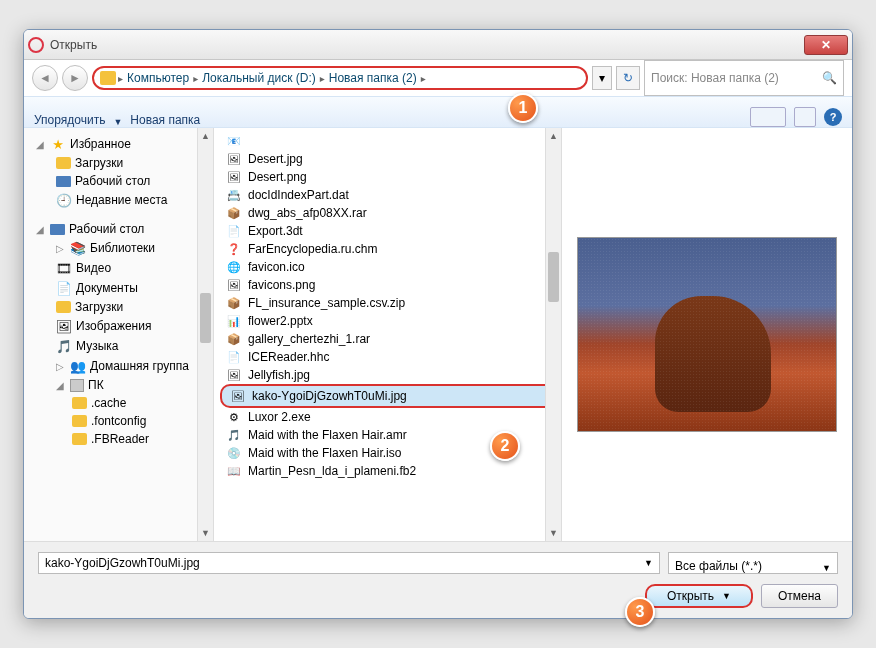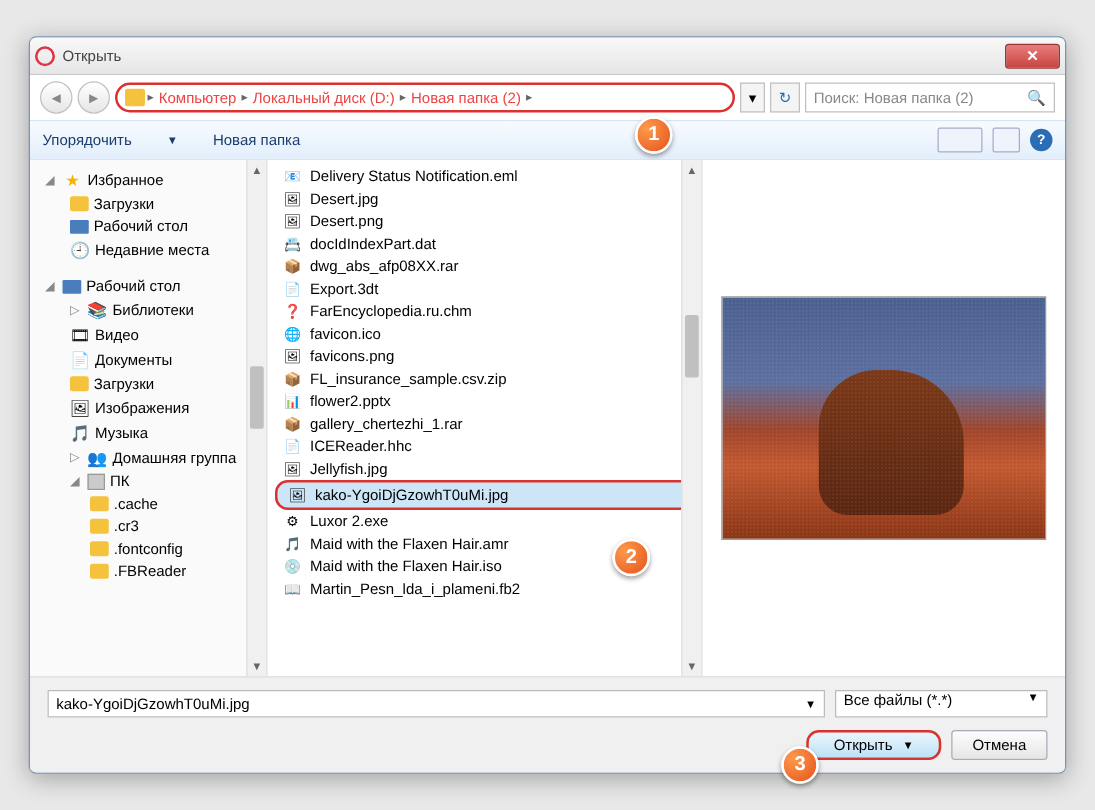--- a/index.html
+++ b/index.html
@@ -5,28 +5,28 @@
 *{box-sizing:border-box;margin:0;padding:0;font-family:"Segoe UI",Tahoma,sans-serif;font-size:12px}
 body{background:#e8e8e8;display:flex;align-items:center;justify-content:center;height:648px;width:876px}
 .dialog{width:830px;height:590px;background:#fff;border:1px solid #7b94b3;border-radius:6px;overflow:hidden;box-shadow:0 4px 20px rgba(0,0,0,.3);display:flex;flex-direction:column}
 .titlebar{background:linear-gradient(#f8f8f8,#e6e6e6);border-bottom:1px solid #c7c7c7;height:30px;display:flex;align-items:center;padding:0 4px}
 .titlebar .icon{width:16px;height:16px;margin-right:6px;border:2px solid #dc3545;border-radius:50%}
 .titlebar .title{flex:1;color:#444}
 .close-btn{width:44px;height:20px;background:linear-gradient(#e77d7b,#c94442);border:1px solid #923939;border-radius:3px;color:#fff;display:flex;align-items:center;justify-content:center;font-weight:bold;cursor:pointer}
 .navrow{height:36px;display:flex;align-items:center;padding:4px 8px;gap:4px;position:relative}
 .navbtn{width:26px;height:26px;border:1px solid #c0c0c0;border-radius:50%;background:linear-gradient(#fff,#e6e6e6);display:flex;align-items:center;justify-content:center;color:#888}
 .breadcrumb{flex:1;height:24px;border:2px solid #d9322f;border-radius:12px;background:#fff;display:flex;align-items:center;padding:0 6px;gap:2px;position:relative}
-.breadcrumb .seg{padding:0 2px;color:#ef4444}
+.breadcrumb .seg{padding:0 2px;color:#0c4a6e}
 .breadcrumb .arr{color:#666;font-size:10px}
 .breadcrumb .folder-icon{width:16px;height:14px;background:#f4c23c;border-radius:2px}
 .dd-arrow{width:20px;height:24px;border:1px solid #c0c0c0;display:flex;align-items:center;justify-content:center;background:#f4f4f4}
 .refresh{width:24px;height:24px;border:1px solid #c0c0c0;display:flex;align-items:center;justify-content:center;background:#f4f4f4;color:#2a6db5}
-.searchbox{width:200px;height:24px;border:1px solid #c0c0c0;background:#fff;display:flex;align-items:center;padding:0 6px;color:#888}
+.searchbox{width:200px;height:36px;border:1px solid #c0c0c0;background:#fff;display:flex;align-items:center;padding:0 6px;color:#888}
 .searchbox .sglyph{margin-left:auto;color:#2a6db5}
-.toolbar{height:32px;background:linear-gradient(#f7fbff,#e3eefb);border-top:1px solid #d6e5f5;border-bottom:1px solid #d6e5f5;display:flex;align-items:center;padding:0 10px;gap:28px}
+.toolbar{height:32px;background:linear-gradient(#f7fbff,#e3eefb);border-top:1px solid #d6e5f5;border-bottom:1px solid #d6e5f5;display:flex;align-items:flex-end;padding:0 10px;gap:8px}
 .toolbar .tbitem{color:#1a3e6e;cursor:pointer}
 .toolbar .right{margin-left:auto;display:flex;gap:8px;align-items:center}
 .toolbar .view-btn{width:36px;height:20px;border:1px solid #aac;background:#eef4fb;border-radius:2px}
 .help{width:18px;height:18px;border-radius:50%;background:#2a6db5;color:#fff;display:flex;align-items:center;justify-content:center;font-weight:bold;font-size:11px}
 .body{flex:1;display:flex;overflow:hidden}
 .sidebar{width:190px;border-right:1px solid #ddd;padding:6px 4px;overflow-y:auto;background:#fafafa}
 .tree-item{display:flex;align-items:center;gap:4px;padding:2px 4px;white-space:nowrap;cursor:pointer}
 .tree-item.l1{padding-left:8px}
 .tree-item.l2{padding-left:28px}
 .ico{width:16px;height:16px;display:inline-flex;align-items:center;justify-content:center;font-size:13px}
@@ -41,21 +41,21 @@
 .file-item.selected{background:#cde6f7;border:2px solid #d9322f;border-radius:10px;padding:2px 8px}
 .fico{width:16px;height:16px;display:inline-flex;align-items:center;justify-content:center;font-size:11px}
 .preview{width:290px;display:flex;align-items:center;justify-content:center;padding:10px}
 .preview-img{width:260px;height:195px;background:linear-gradient(180deg,#4a5f8f 0%,#5c6fa0 35%,#a0452a 55%,#c25830 70%,#8b3515 100%);border:1px solid #999;position:relative;overflow:hidden}
 .preview-img::before{content:"";position:absolute;left:30%;bottom:10%;width:45%;height:60%;background:linear-gradient(#7a3818,#5a2510);border-radius:40% 50% 20% 20%}
 .preview-img::after{content:"";position:absolute;inset:0;background-image:radial-gradient(rgba(255,255,255,.15) 1px,transparent 1px);background-size:3px 3px;opacity:.5}
 .footer{border-top:1px solid #ddd;padding:10px 14px;display:flex;flex-direction:column;gap:10px;background:#f0f0f0}
 .fn-row{display:flex;align-items:center;gap:8px}
 .fn-label{width:180px;text-align:right}
 .fn-input{flex:1;height:22px;border:1px solid #bbb;background:#fff;padding:0 6px;display:flex;align-items:center;justify-content:space-between}
-.filter{width:170px;height:22px;border:1px solid #bbb;background:#fff;padding:0 6px;display:flex;align-items:flex-start;justify-content:space-between}
+.filter{width:170px;height:22px;border:1px solid #bbb;background:#fff;padding:0 6px;display:flex;align-items:flex-end;justify-content:space-between}
 .btn-row{display:flex;justify-content:flex-end;gap:8px;align-items:center;position:relative}
 .btn{height:24px;padding:0 16px;border:1px solid #aab;background:linear-gradient(#fdfdfd,#e6e6e6);border-radius:3px;display:flex;align-items:center;justify-content:center;cursor:pointer}
 .btn.primary{width:108px;border:2px solid #d9322f;border-radius:10px;background:linear-gradient(#eaf6fd,#bde2f7)}
 .callout{position:absolute;width:30px;height:30px;border-radius:50%;background:radial-gradient(circle at 30% 30%,#ff9a4c,#e4521b);border:2px solid #fff;box-shadow:0 2px 4px rgba(0,0,0,.4);color:#fff;font-weight:bold;font-size:16px;display:flex;align-items:center;justify-content:center;z-index:10}
 .c1{top:64px;left:485px}
 .c2{top:402px;left:467px}
 .c3{top:568px;left:602px}
 .outer{position:relative}
 .scrollbar{position:absolute;right:0;top:0;bottom:0;width:16px;background:#f0f0f0;border-left:1px solid #ddd}
 .scrollbar .thumb{position:absolute;left:2px;right:2px;top:40%;height:50px;background:#c0c0c0;border-radius:2px}
@@ -164,41 +164,36 @@
             <span class="exp">◢</span>
             <span class="ico pc"></span>
             <span>ПК</span>
           </div>
       <div class="tree-item l2" style="padding-left:44px">
             <span class="ico folder"></span>
             <span>.cache</span>
           </div>
       <div class="tree-item l2" style="padding-left:44px">
             <span class="ico folder"></span>
-            <span>.cr3</span>
-          </div>
-      <div class="tree-item l2" style="padding-left:44px">
-            <span class="ico folder"></span>
             <span>.fontconfig</span>
           </div>
       <div class="tree-item l2" style="padding-left:44px">
             <span class="ico folder"></span>
             <span>.FBReader</span>
           </div>
       <div class="scrollbar">
             <div class="arrup">▲</div>
             <div class="thumb"></div>
             <div class="arrdn">▼</div>
           </div>
     </div>
 
     <div class="filelist" id="filelist" style="position:relative">
       <div class="file-item">
             <span class="fico">📧</span>
-            <span>Delivery Status Notification.eml</span>
           </div>
           <div class="file-item">
             <span class="fico">🖼</span>
             <span>Desert.jpg</span>
           </div>
           <div class="file-item">
             <span class="fico">🖼</span>
             <span>Desert.png</span>
           </div>
           <div class="file-item">

